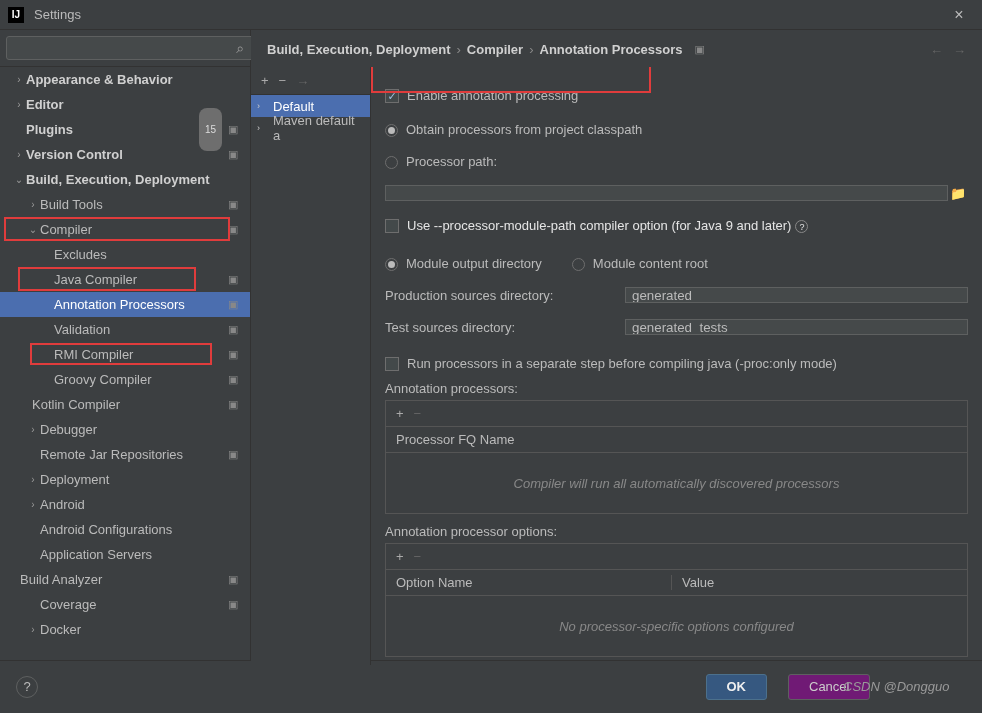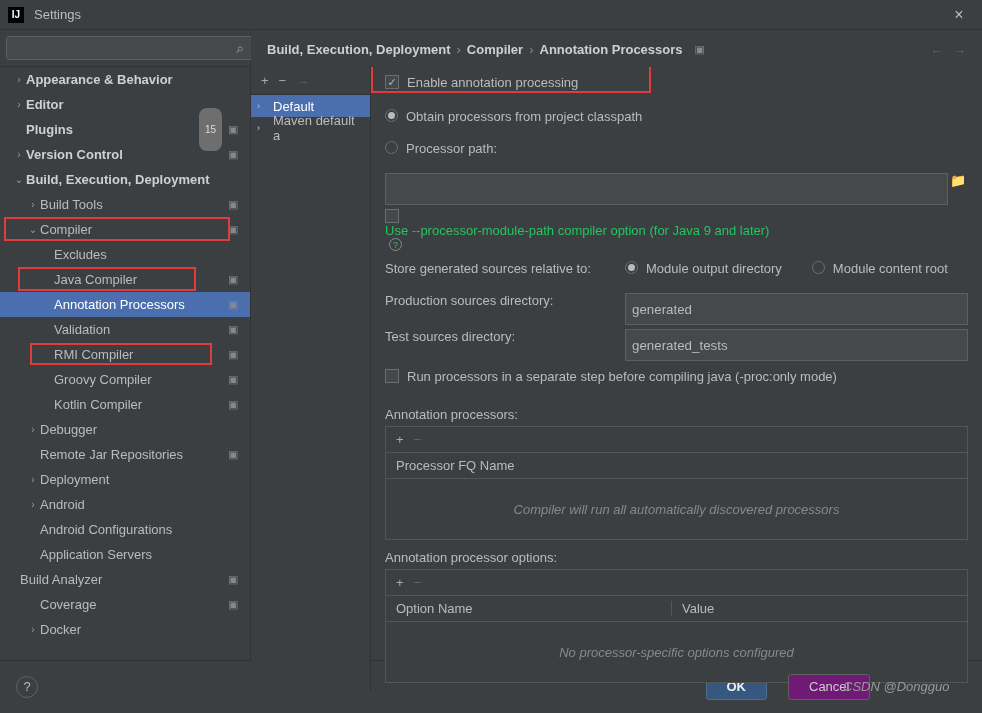--- a/index.html
+++ b/index.html
@@ -29,35 +29,35 @@
 .breadcrumb .crumb { font-weight: bold; color: #d0d0d0; }
 .breadcrumb .sep { color: #888; }
 .nav-arrows { margin-left: auto; display: flex; gap: 10px; color: #666; }
 .subcontent { display: flex; flex: 1; }
 .profile-list { width: 120px; border-right: 1px solid #323232; background: #3c3f41; }
 .profile-toolbar { height: 28px; display: flex; align-items: center; gap: 10px; padding: 0 10px; border-bottom: 1px solid #323232; color: #aaa; }
 .profile-item { height: 22px; padding: 0 8px 0 22px; display: flex; align-items: center; color: #bbb; position: relative; }
 .profile-item.selected { background: #4b6eaf; color: #fff; }
 .profile-item .arr { position: absolute; left: 6px; font-size: 9px; color: #ccc; }
 .form { flex: 1; padding: 8px 14px; overflow-y: auto; }
-.row { display: flex; align-items: flex-start; min-height: 28px; margin-bottom: 4px; }
+.row { display: flex; align-items: flex-end; min-height: 28px; margin-bottom: 4px; }
 .checkbox { width: 14px; height: 14px; border: 1px solid #6e6e6e; background: #43494a; margin-right: 8px; display: flex; align-items: center; justify-content: center; color: #a0c0e0; font-size: 11px; }
 .checkbox.checked::after { content: "✓"; }
 .radio { width: 13px; height: 13px; border: 1px solid #6e6e6e; border-radius: 50%; margin-right: 8px; display: flex; align-items: center; justify-content: center; }
 .radio.checked::after { content: ""; width: 7px; height: 7px; background: #bbb; border-radius: 50%; }
-.text-input { background: #45494a; border: 1px solid #5e6060; color: #bbb; height: 32px; padding: 0 6px; flex: 1; }
+.text-input { background: #45494a; border: 1px solid #5e6060; color: #bbb; height: 16px; padding: 0 6px; flex: 1; }
 .label-col { width: 240px; color: #bbb; }
 .section-label { color: #bbb; margin: 10px 0 4px 0; }
 .table { border: 1px solid #555; background: #3c3f41; }
 .table-toolbar { height: 26px; border-bottom: 1px solid #555; display: flex; align-items: center; gap: 10px; padding: 0 10px; color: #aaa; }
 .table-header { height: 26px; border-bottom: 1px solid #555; display: flex; align-items: center; padding: 0 10px; color: #bbb; background: #3c3f41; }
 .table-header .col1 { flex: 1; }
 .table-header .col2 { flex: 1; border-left: 1px solid #555; padding-left: 10px; }
 .table-body { height: 60px; display: flex; align-items: center; justify-content: center; color: #888; font-style: italic; }
-.disabled-row { color: #22c55e; flex-direction: column; }
+.disabled-row { color: #e5e5e5; }
 .help-circle { width: 13px; height: 13px; border: 1px solid #888; border-radius: 50%; display: inline-flex; align-items: center; justify-content: center; font-size: 9px; margin-left: 4px; }
 .footer { height: 52px; border-top: 1px solid #323232; display: flex; align-items: center; padding: 0 16px; }
 .help-btn { width: 22px; height: 22px; border: 1px solid #5e6060; border-radius: 50%; display: flex; align-items: center; justify-content: center; color: #bbb; }
 .footer-btns { margin-left: auto; display: flex; gap: 21px; align-items: center; }
 .btn { height: 26px; padding: 0 20px; border: 1px solid #5e6060; background: #701a75; color: #ccc; border-radius: 3px; display: flex; align-items: center; }
 .btn.primary { background: #365880; border-color: #4c708c; color: #eee; font-weight: bold; }
 .watermark { color: #999; font-style: italic; }
 .browse-icon { width: 20px; color: #888; text-align: center; }
 .toggle-icon { color: #888; font-size: 11px; margin-left: 6px; }
 </style>
@@ -129,21 +129,21 @@
           <span class="icon-right">▣</span>
         </div>
       <div class="tree-item" style="padding-left:54px">
           <span class="label">RMI Compiler</span>
           <span class="icon-right">▣</span>
         </div>
       <div class="tree-item" style="padding-left:54px">
           <span class="label">Groovy Compiler</span>
           <span class="icon-right">▣</span>
         </div>
-      <div class="tree-item" style="padding-left:54px">
+      <div class="tree-item" style="padding-left:32px">
           <span class="label">Kotlin Compiler</span>
           <span class="icon-right">▣</span>
         </div>
       <div class="tree-item" style="padding-left:26px">
           <span class="arrow">›</span>
           <span class="label">Debugger</span>
         </div>
       <div class="tree-item" style="padding-left:40px">
           <span class="label">Remote Jar Repositories</span>
           <span class="icon-right">▣</span>
@@ -228,21 +228,20 @@
           <input class="text-input" disabled="" style="">
           <span class="browse-icon">📁</span>
         </div>
         <div class="row disabled-row">
           <span class="checkbox"></span>
           <span>Use --processor-module-path compiler option (for Java 9 and later)</span>
           <span class="help-circle">?</span>
         </div>
 
         <div class="row" style="margin-top:10px">
-          <span class="label-col">Store generated sources relative to:</span>
           <span class="radio checked"></span>
           <span style="margin-right:30px">Module output directory</span>
           <span class="radio"></span>
           <span>Module content root</span>
         </div>
 
         <div class="row">
           <span class="label-col">Production sources directory:</span>
           <input class="text-input" value="generated" style="">
         </div>

